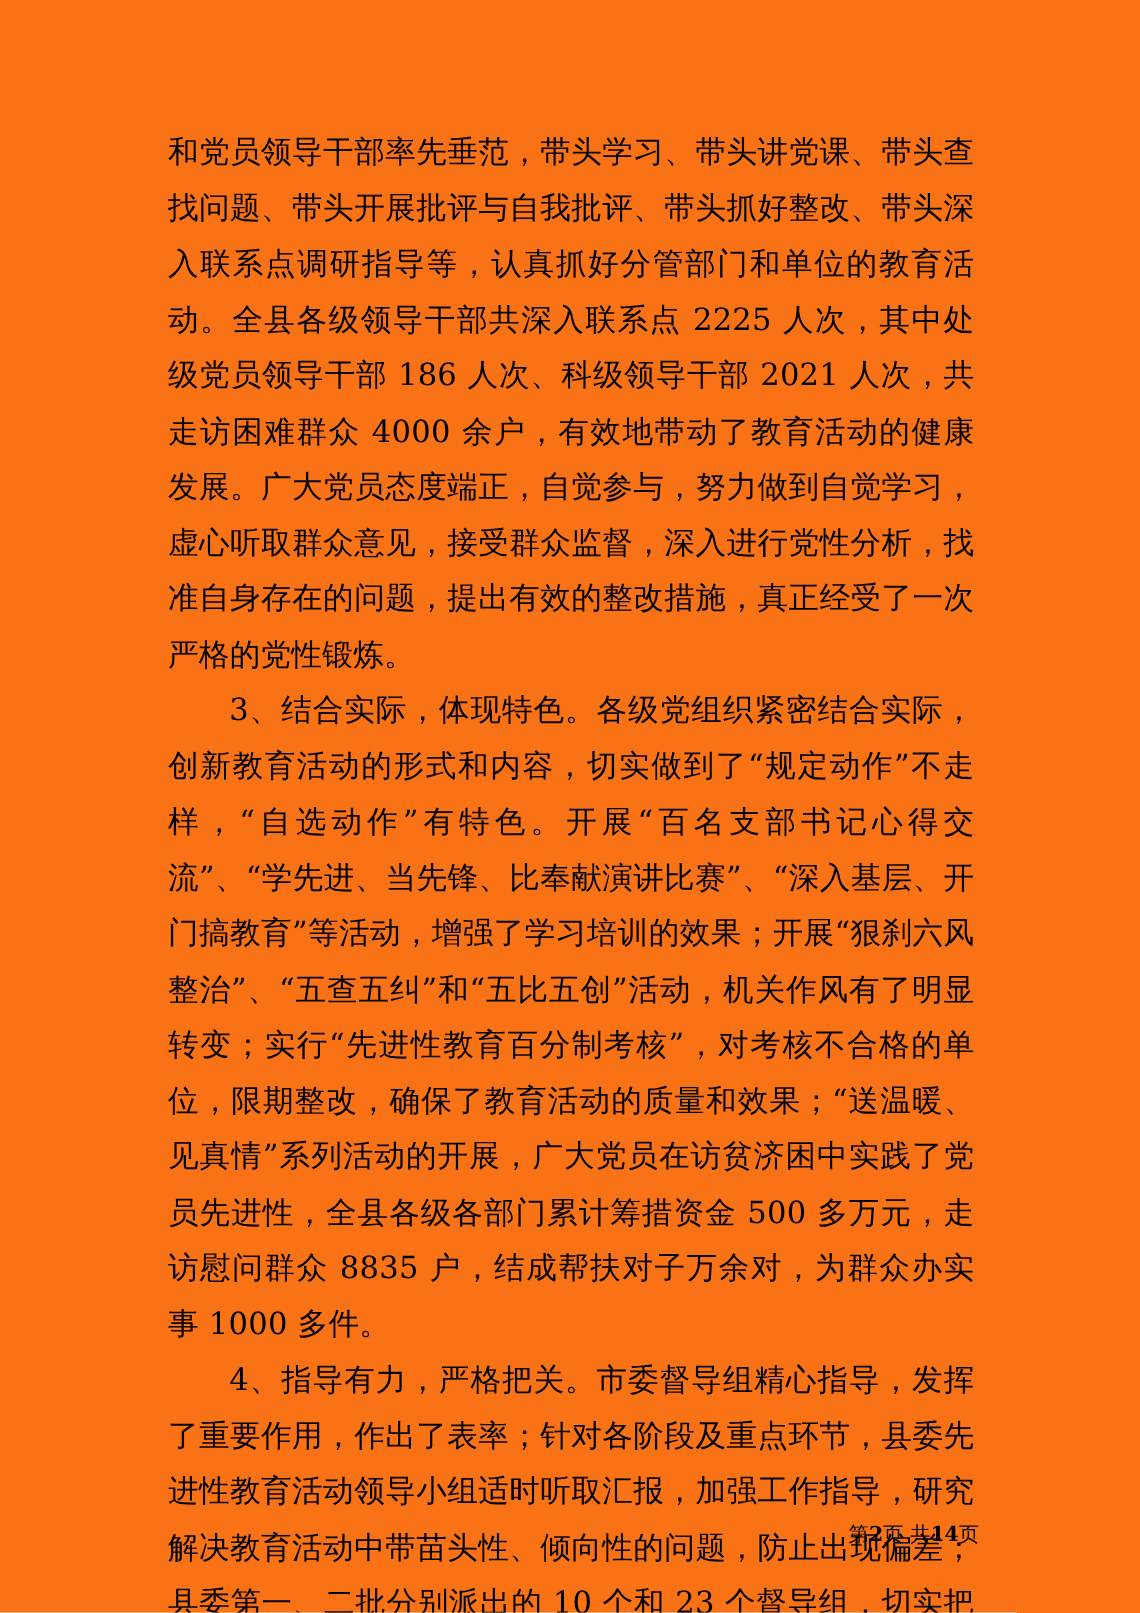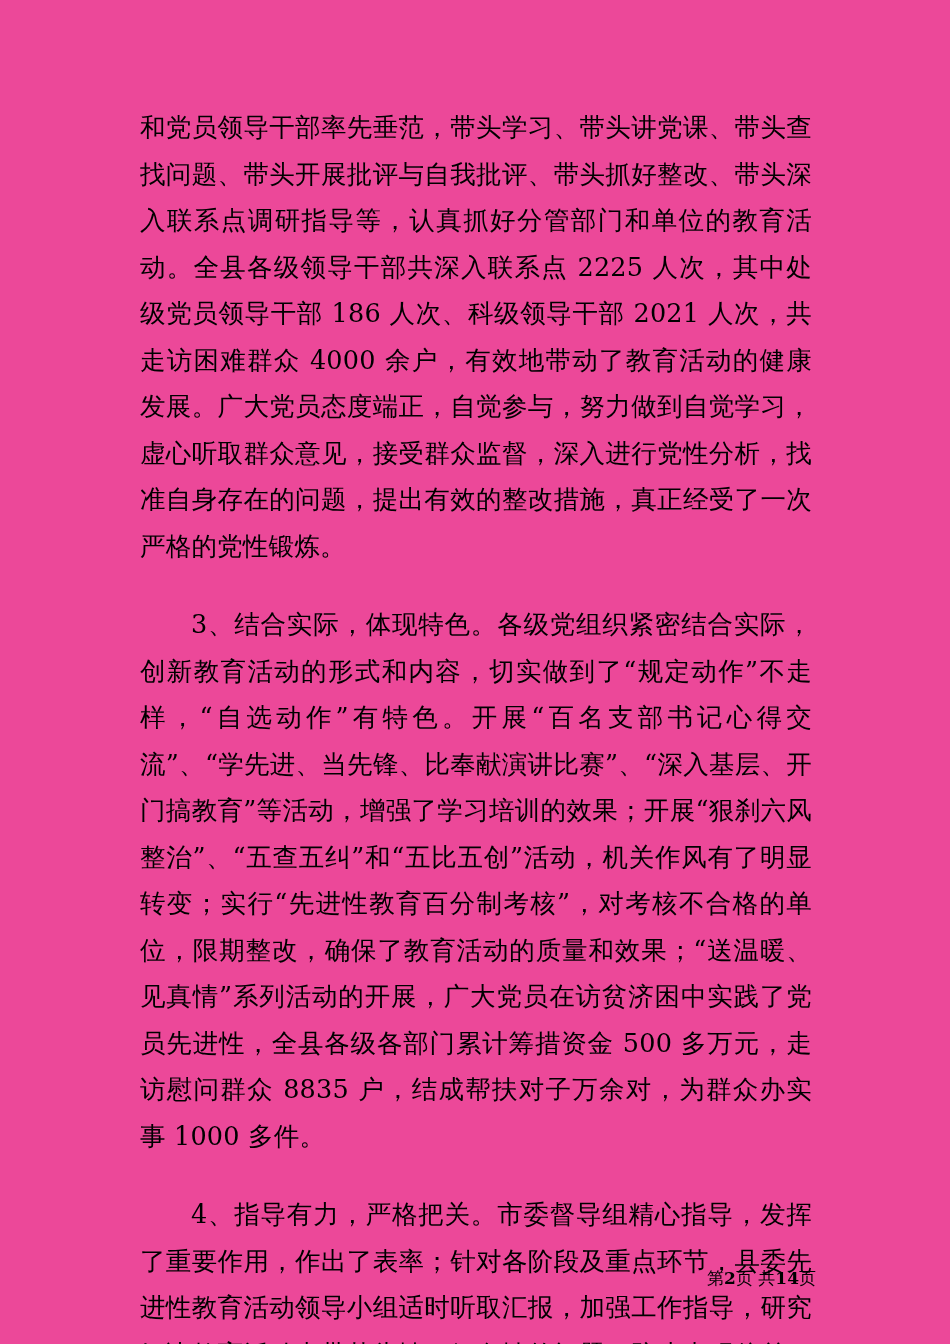--- a/index.html
+++ b/index.html
@@ -7,21 +7,21 @@
     padding: 0;
     background: #ffffff;
   }
   body {
     font-family: "DejaVu Serif", "Liberation Serif", serif;
   }
   .page {
     position: relative;
     width: 950px;
     height: 1344px;
-    background: #ec4899;
+    background: #f97316;
     box-sizing: border-box;
     overflow: hidden;
   }
   .content {
     position: absolute;
     left: 140px;
     top: 104px;
     width: 672px;
   }
   .para {
@@ -29,21 +29,20 @@
     font-size: 25.5px;
     line-height: 46.5px;
     color: #000000;
     text-align: justify;
     text-justify: inter-ideograph;
     margin: 0 0 0 0;
     letter-spacing: 0.2px;
   }
   .para.indent {
     text-indent: 2em;
-    margin-top: 32px;
   }
   .footer {
     position: absolute;
     right: 134px;
     bottom: 54px;
     font-family: "DejaVu Serif", "Liberation Serif", serif;
     font-size: 17px;
     color: #000000;
     white-space: nowrap;
   }

